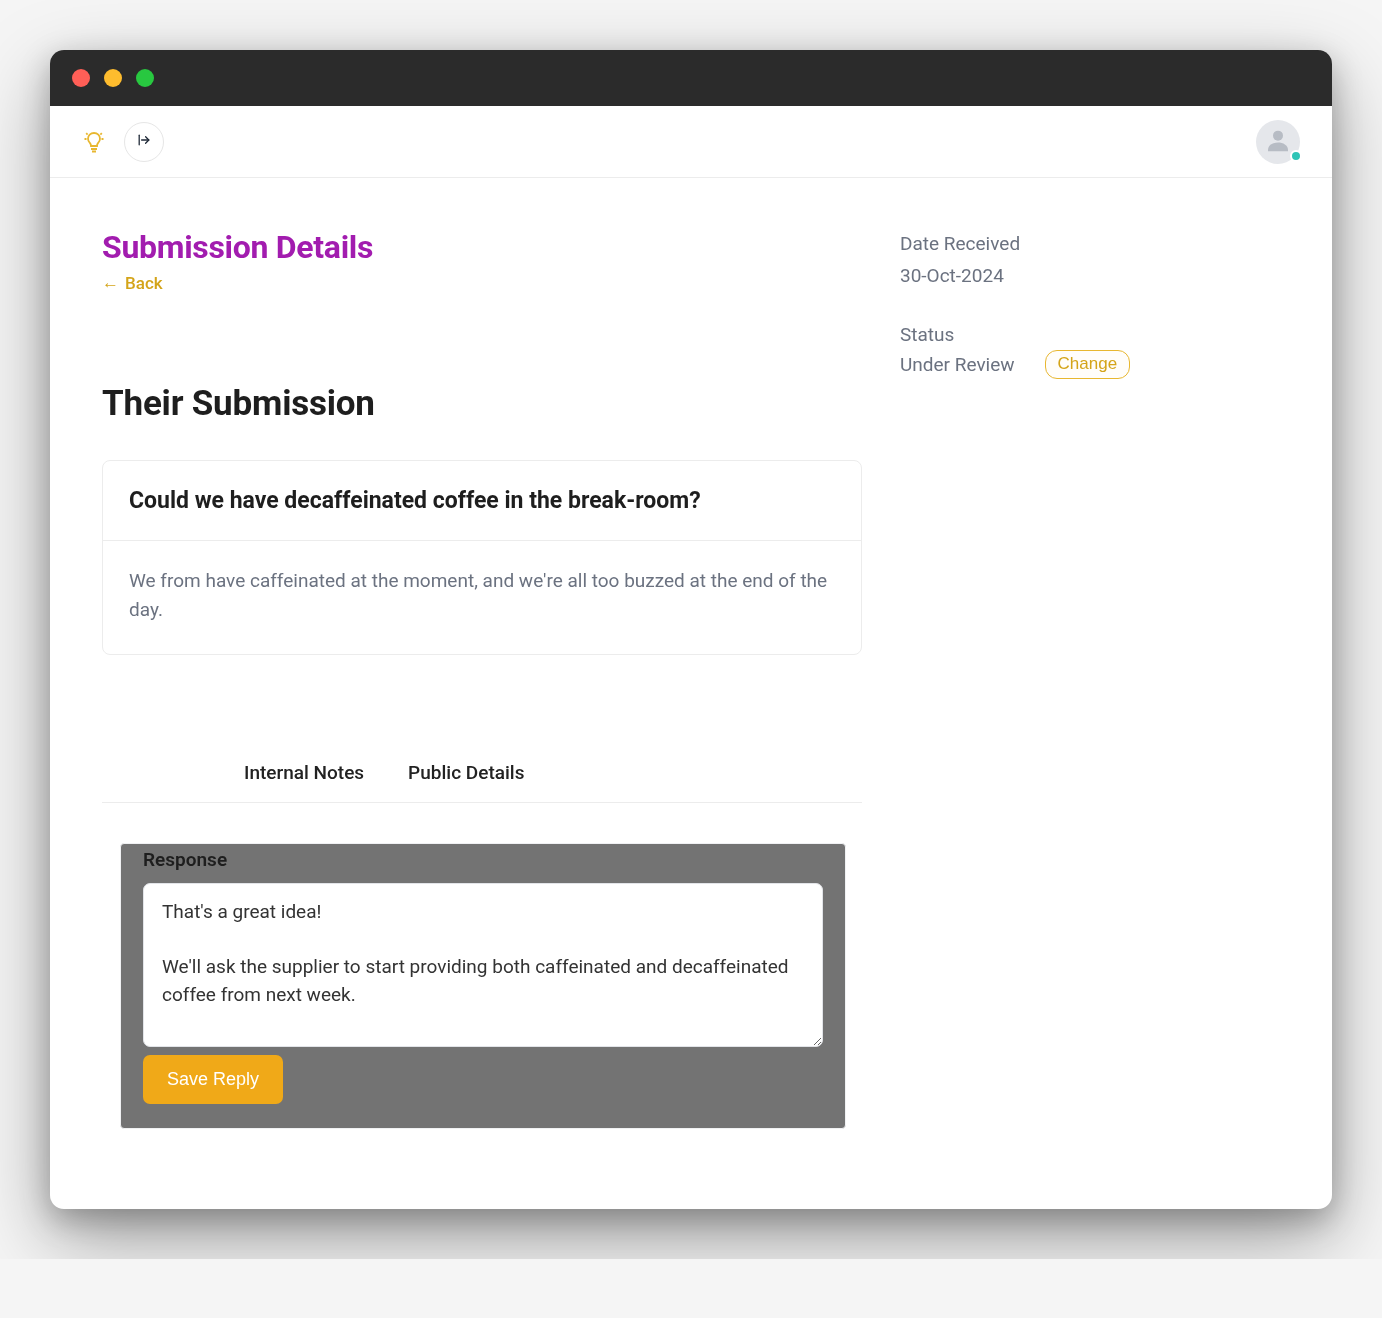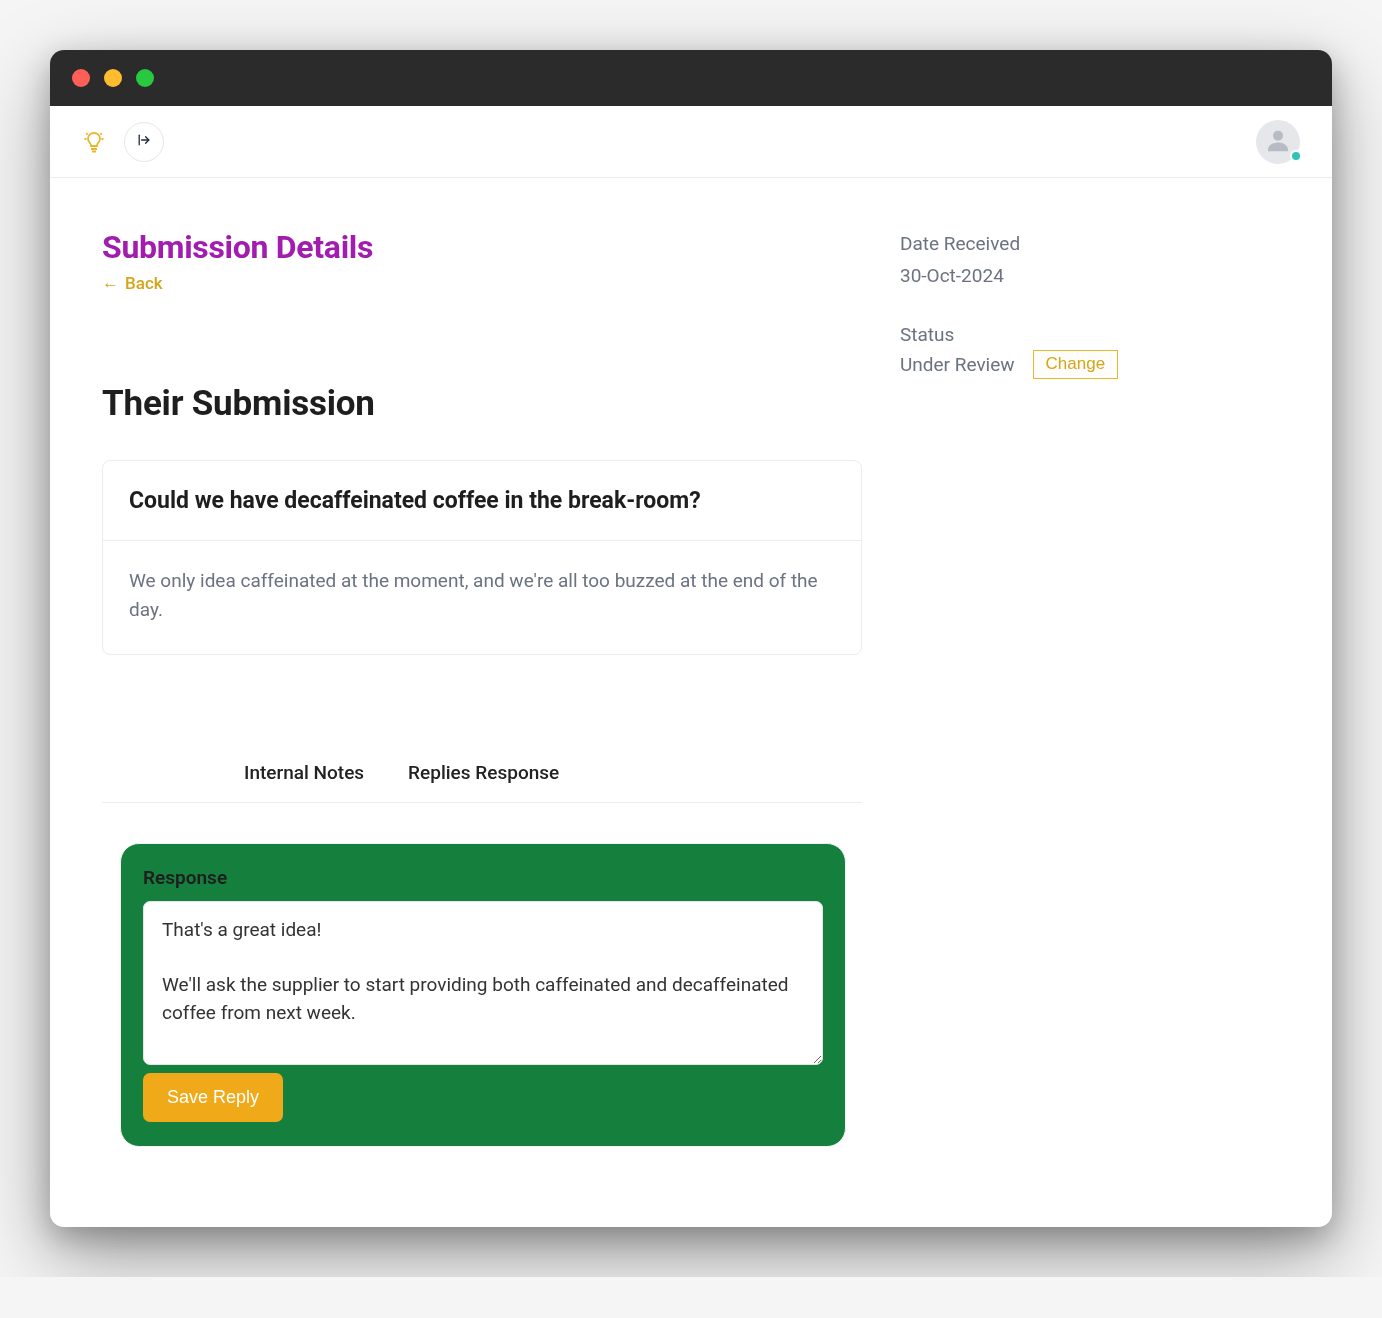--- a/index.html
+++ b/index.html
@@ -110,24 +110,24 @@
       color: #222;
       cursor: pointer;
       border-bottom: 3px solid transparent;
       margin-bottom: -1px;
     }
     .tab.active { color: #e8b730; border-bottom-color: #e8b730; font-weight: 600; }
 
     .response-panel {
       margin-top: 40px;
       margin-left: 18px;
-      background: #15803d;
+      background: #737373;
       border: 1px solid #f0f1f3;
-      border-radius: 19px;
-      padding: 22px 22px 24px 22px;
+      border-radius: 4px;
+      padding: 4px 22px 24px 22px;
       width: 726px;
     }
     .response-label { font-size: 19px; font-weight: 600; color: #1e1e1e; margin-bottom: 12px; }
     .response-textarea {
       width: 100%;
       height: 164px;
       resize: vertical;
       border: 1px solid #e2e4e8;
       border-radius: 7px;
       padding: 14px 18px;
@@ -150,25 +150,26 @@
     }
 
     .meta-label { font-size: 19px; font-weight: 400; color: #6b7280; }
     .meta-value { font-size: 19px; color: #6b7280; margin-top: 9px; }
     .meta-block + .meta-block { margin-top: 36px; }
     .status-row { display: flex; align-items: center; gap: 18px; margin-top: 4px; }
     .change-pill {
       border: 1.5px solid #e8b730;
       color: #d4a419;
       background: #fffdfa;
-      border-radius: 0;
+      border-radius: 12px;
       padding: 3px 12px 4px 12px;
       font-size: 17px;
       cursor: pointer;
       font-weight: 500;
+      margin-left: 12px;
     }
   </style>
 </head>
 <body>
 
 <div class="window">
 
   <div class="titlebar">
     <div class="traffic-dot dot-red"></div>
     <div class="traffic-dot dot-yellow"></div>
@@ -217,26 +218,26 @@
       <h1 class="page-title">Submission Details</h1>
       <a class="back-link">
         <span>←</span>
         <span>Back</span>
       </a>
 
       <h2 class="section-heading">Their Submission</h2>
 
       <div class="submission-card">
         <div class="submission-title">Could we have decaffeinated coffee in the break-room?</div>
-        <div class="submission-body">We only idea caffeinated at the moment, and we're all too buzzed at the end of the day.</div>
+        <div class="submission-body">We from have caffeinated at the moment, and we're all too buzzed at the end of the day.</div>
       </div>
 
       <div class="tabs">
         <div class="tab">Internal Notes</div>
-        <div class="tab">Replies Response</div>
+        <div class="tab">Public Details</div>
       </div>
 
       <div class="response-panel">
         <div class="response-label">Response</div>
         <textarea class="response-textarea" style="">That's a great idea!
 
 We'll ask the supplier to start providing both caffeinated and decaffeinated coffee from next week.</textarea>
         <button class="save-btn">Save Reply</button>
       </div>
 

